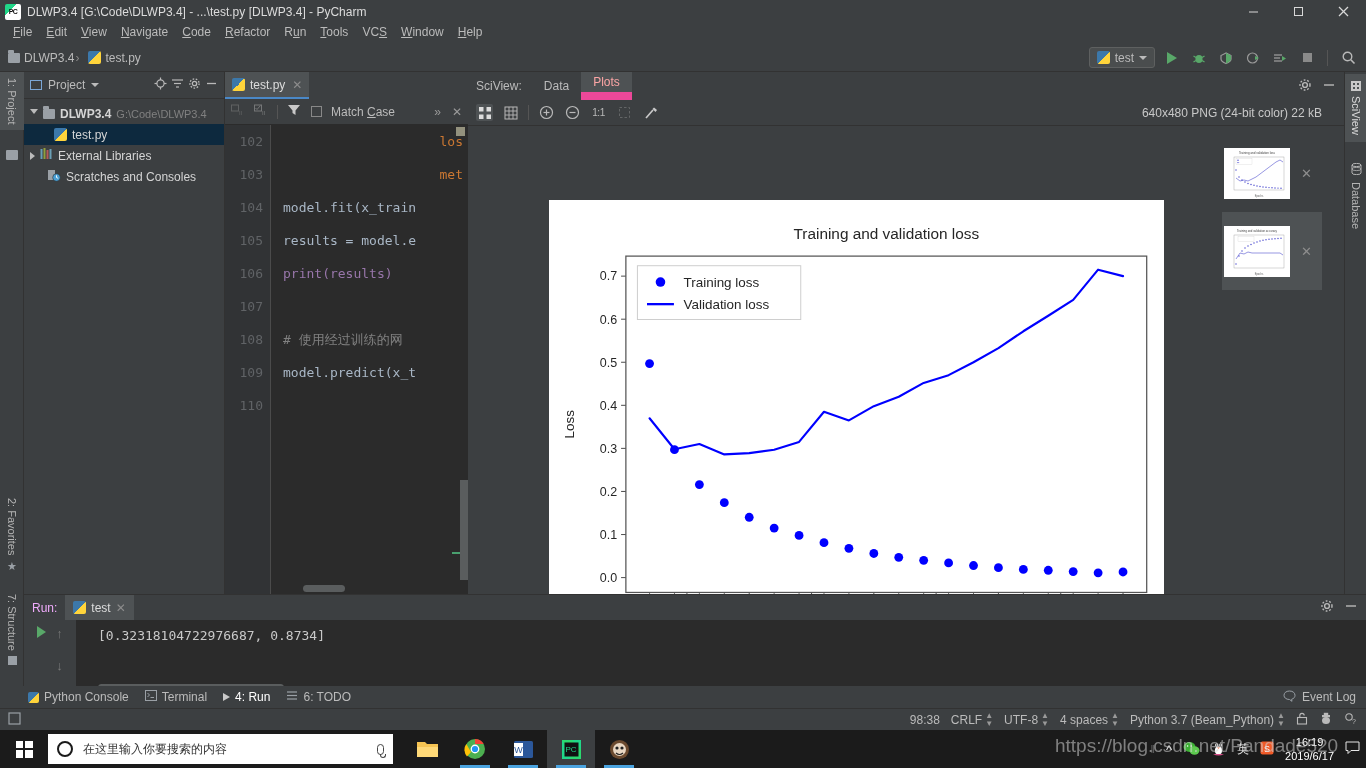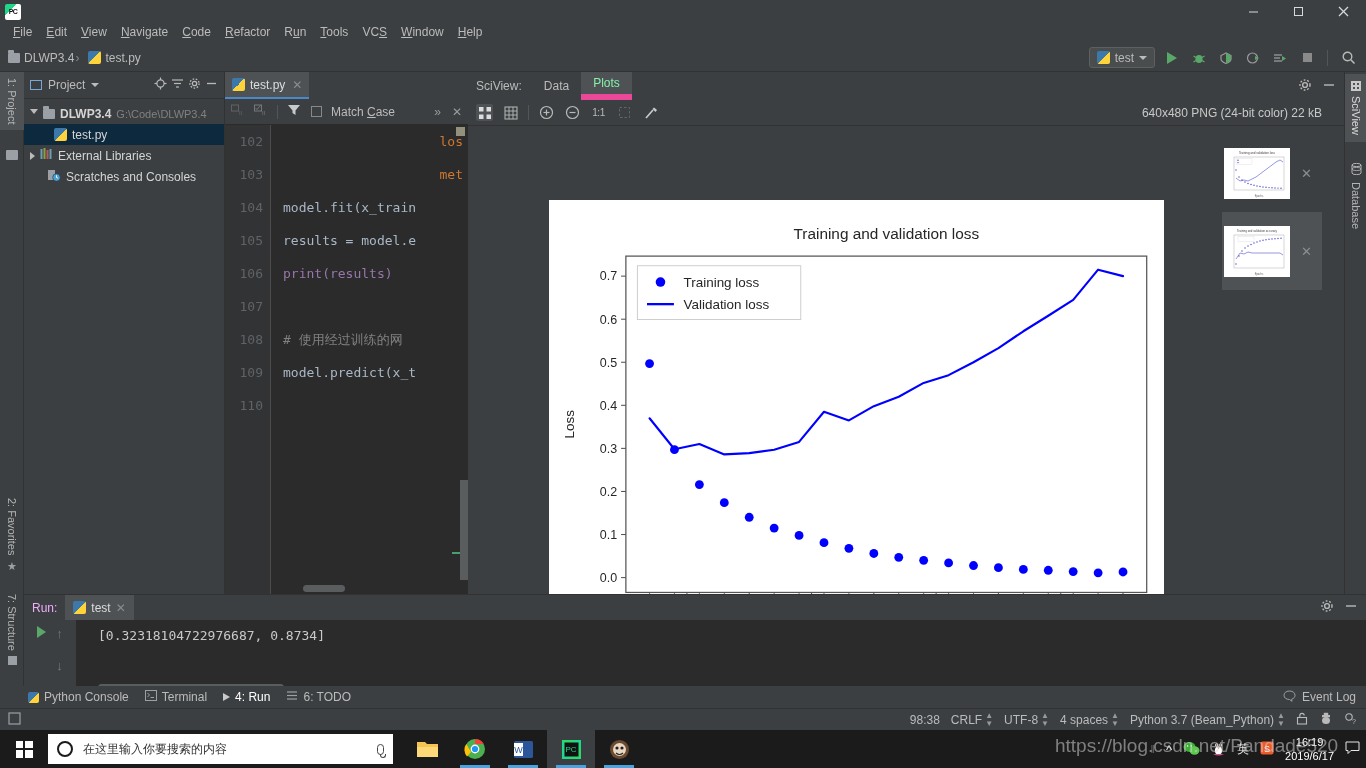--- a/index.html
+++ b/index.html
@@ -156,21 +156,21 @@
   
   .sciview {
     position: absolute; left: 468px; top: 72px; width: 876px; height: 522px;
     background: #3c3f41;
   }
   .sv-tabs { height: 28px; background: #3c3f41; display: flex; align-items: stretch; }
   .sv-label { display: flex; align-items: center; padding: 0 10px 0 8px; font-size: 12px; color: #bbb; }
   .sv-tab {
     display: flex; align-items: center; padding: 0 12px; font-size: 12px; color: #bbb;
   }
-  .sv-tab.active { background: #4e5254; border-bottom: 6px solid #ec4899; color: #86efac; }
+  .sv-tab.active { background: #4e5254; border-bottom: 8px solid #ec4899; color: #fca5a5; }
   .sv-head-right { margin-left: auto; display: flex; align-items: center; gap: 10px; padding-right: 8px; }
   .sv-toolbar {
     height: 26px; background: #3c3f41; display: flex; align-items: center; gap: 9px; padding: 0 8px;
     border-bottom: 1px solid #323232;
   }
   .sv-info { margin-left: auto; font-size: 12px; color: #c8c8c8; padding-right: 14px; }
   .tool-ic { width: 17px; height: 17px; display: flex; align-items: center; justify-content: center; color: #b9b9b9; }
   .tool-ic.active { background: #4e5254; border-radius: 2px; }
 
   .plot-stage {
@@ -281,20 +281,21 @@
     font-family: "Liberation Sans", sans-serif;
   }
 </style>
 </head>
 <body>
 
 <div id="app">
 
   <div class="titlebar">
     <div class="tb-logo"></div>
+    <div class="tb-title">DLWP3.4 [G:\Code\DLWP3.4] - ...\test.py [DLWP3.4] - PyCharm</div>
     <div class="win-btns">
       <div class="win-btn">
         <svg width="11" height="11" viewBox="0 0 11 11">
             <line x1="1" y1="6" x2="10" y2="6" stroke="#d8d8d8" stroke-width="1"></line>
           </svg>
       </div>
       <div class="win-btn">
         <svg width="11" height="11" viewBox="0 0 11 11">
             <rect x="1.5" y="1.5" width="8" height="8" fill="none" stroke="#d8d8d8" stroke-width="1"></rect>
           </svg>

